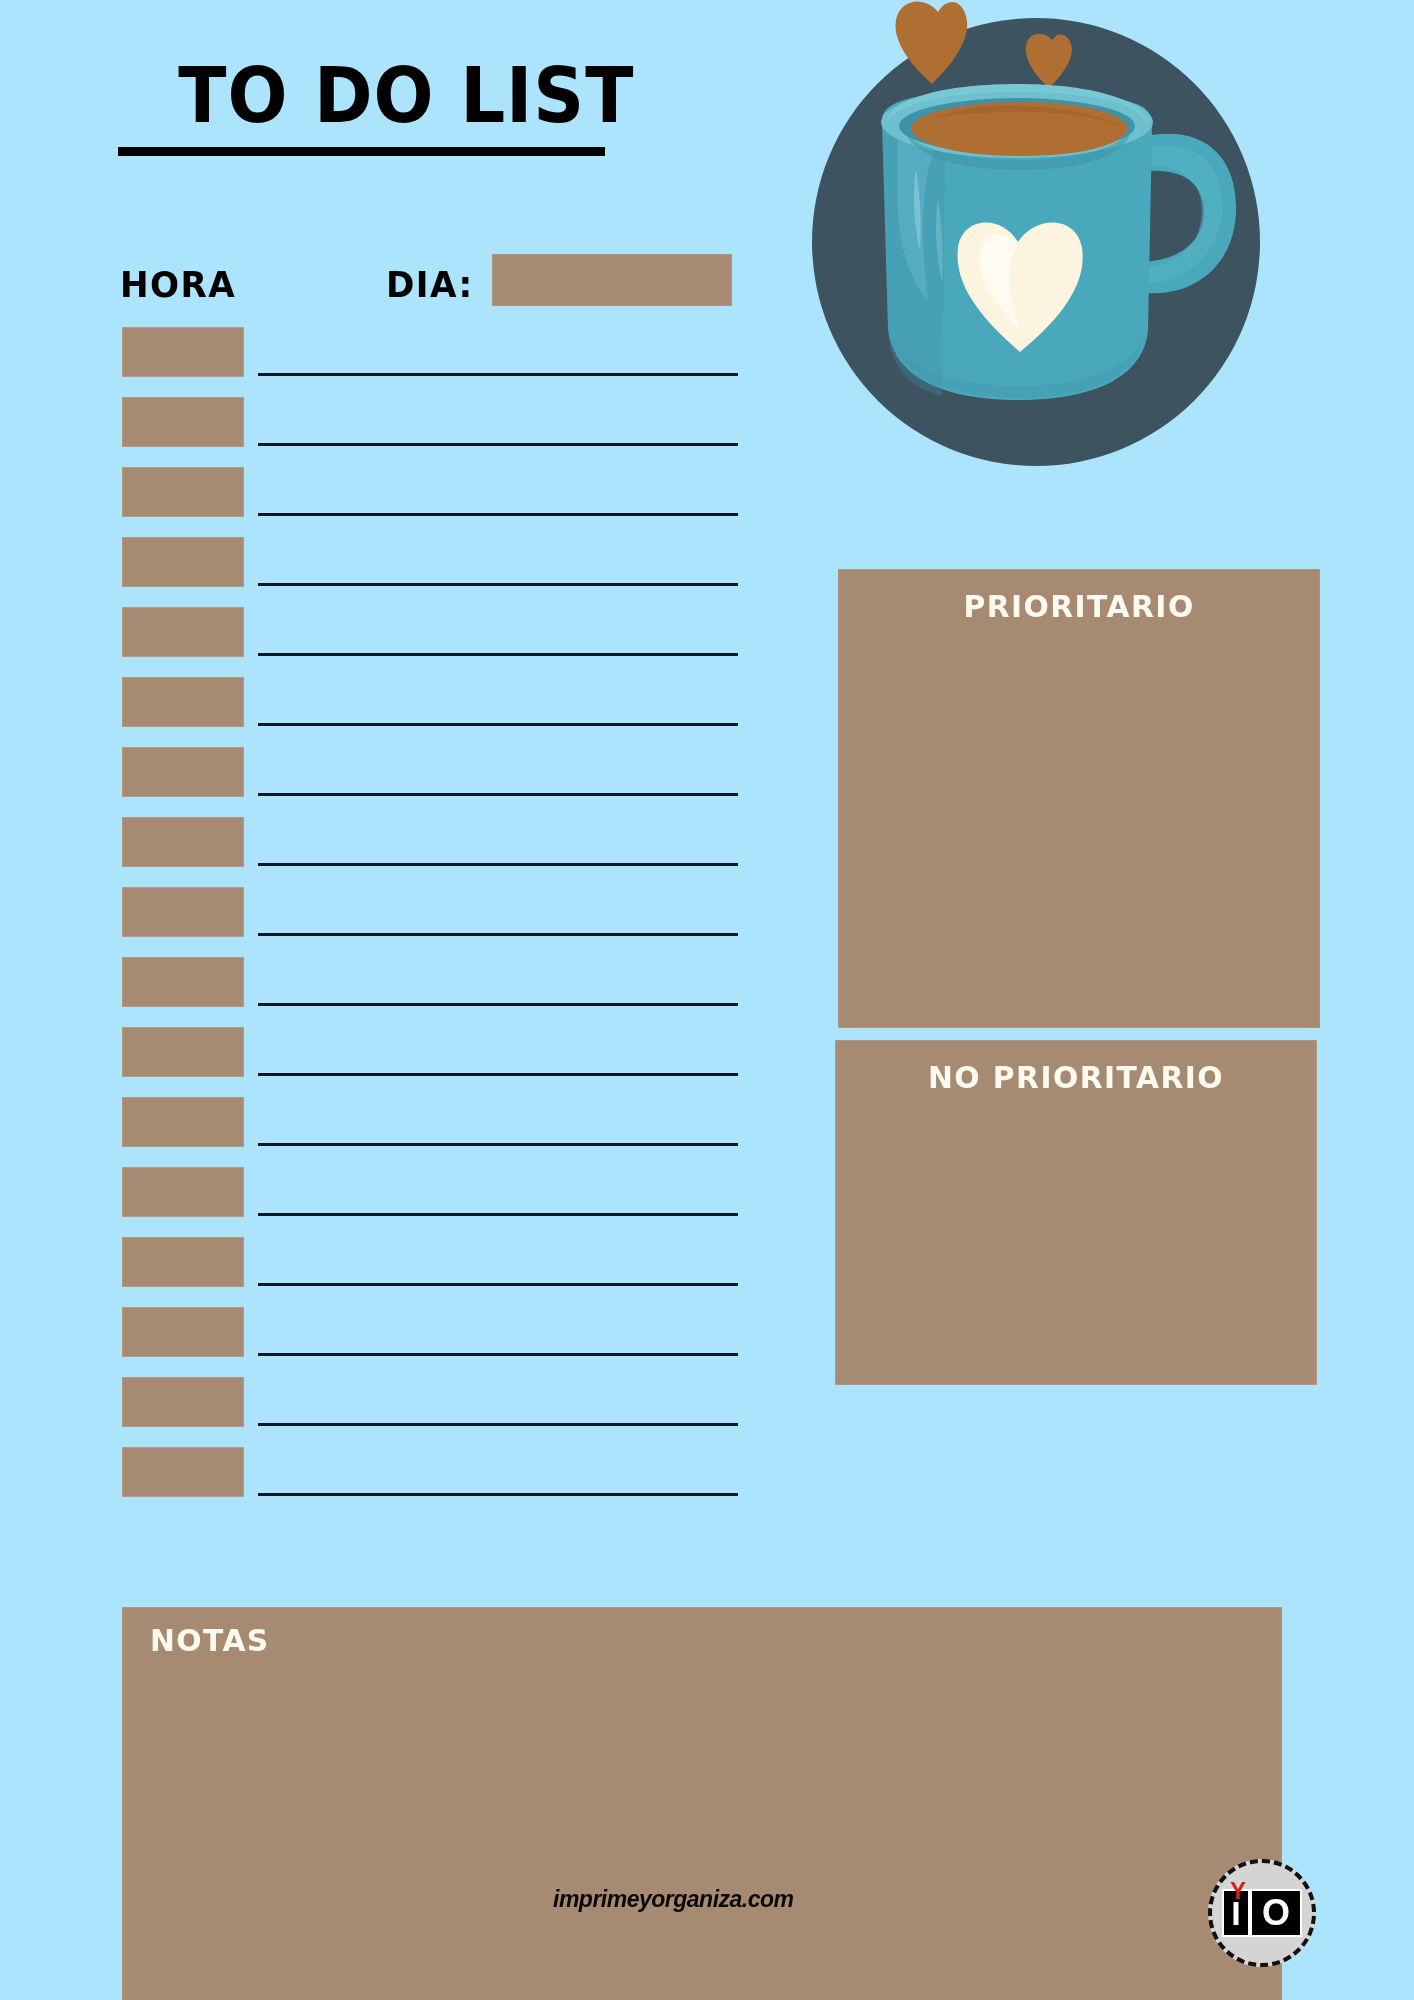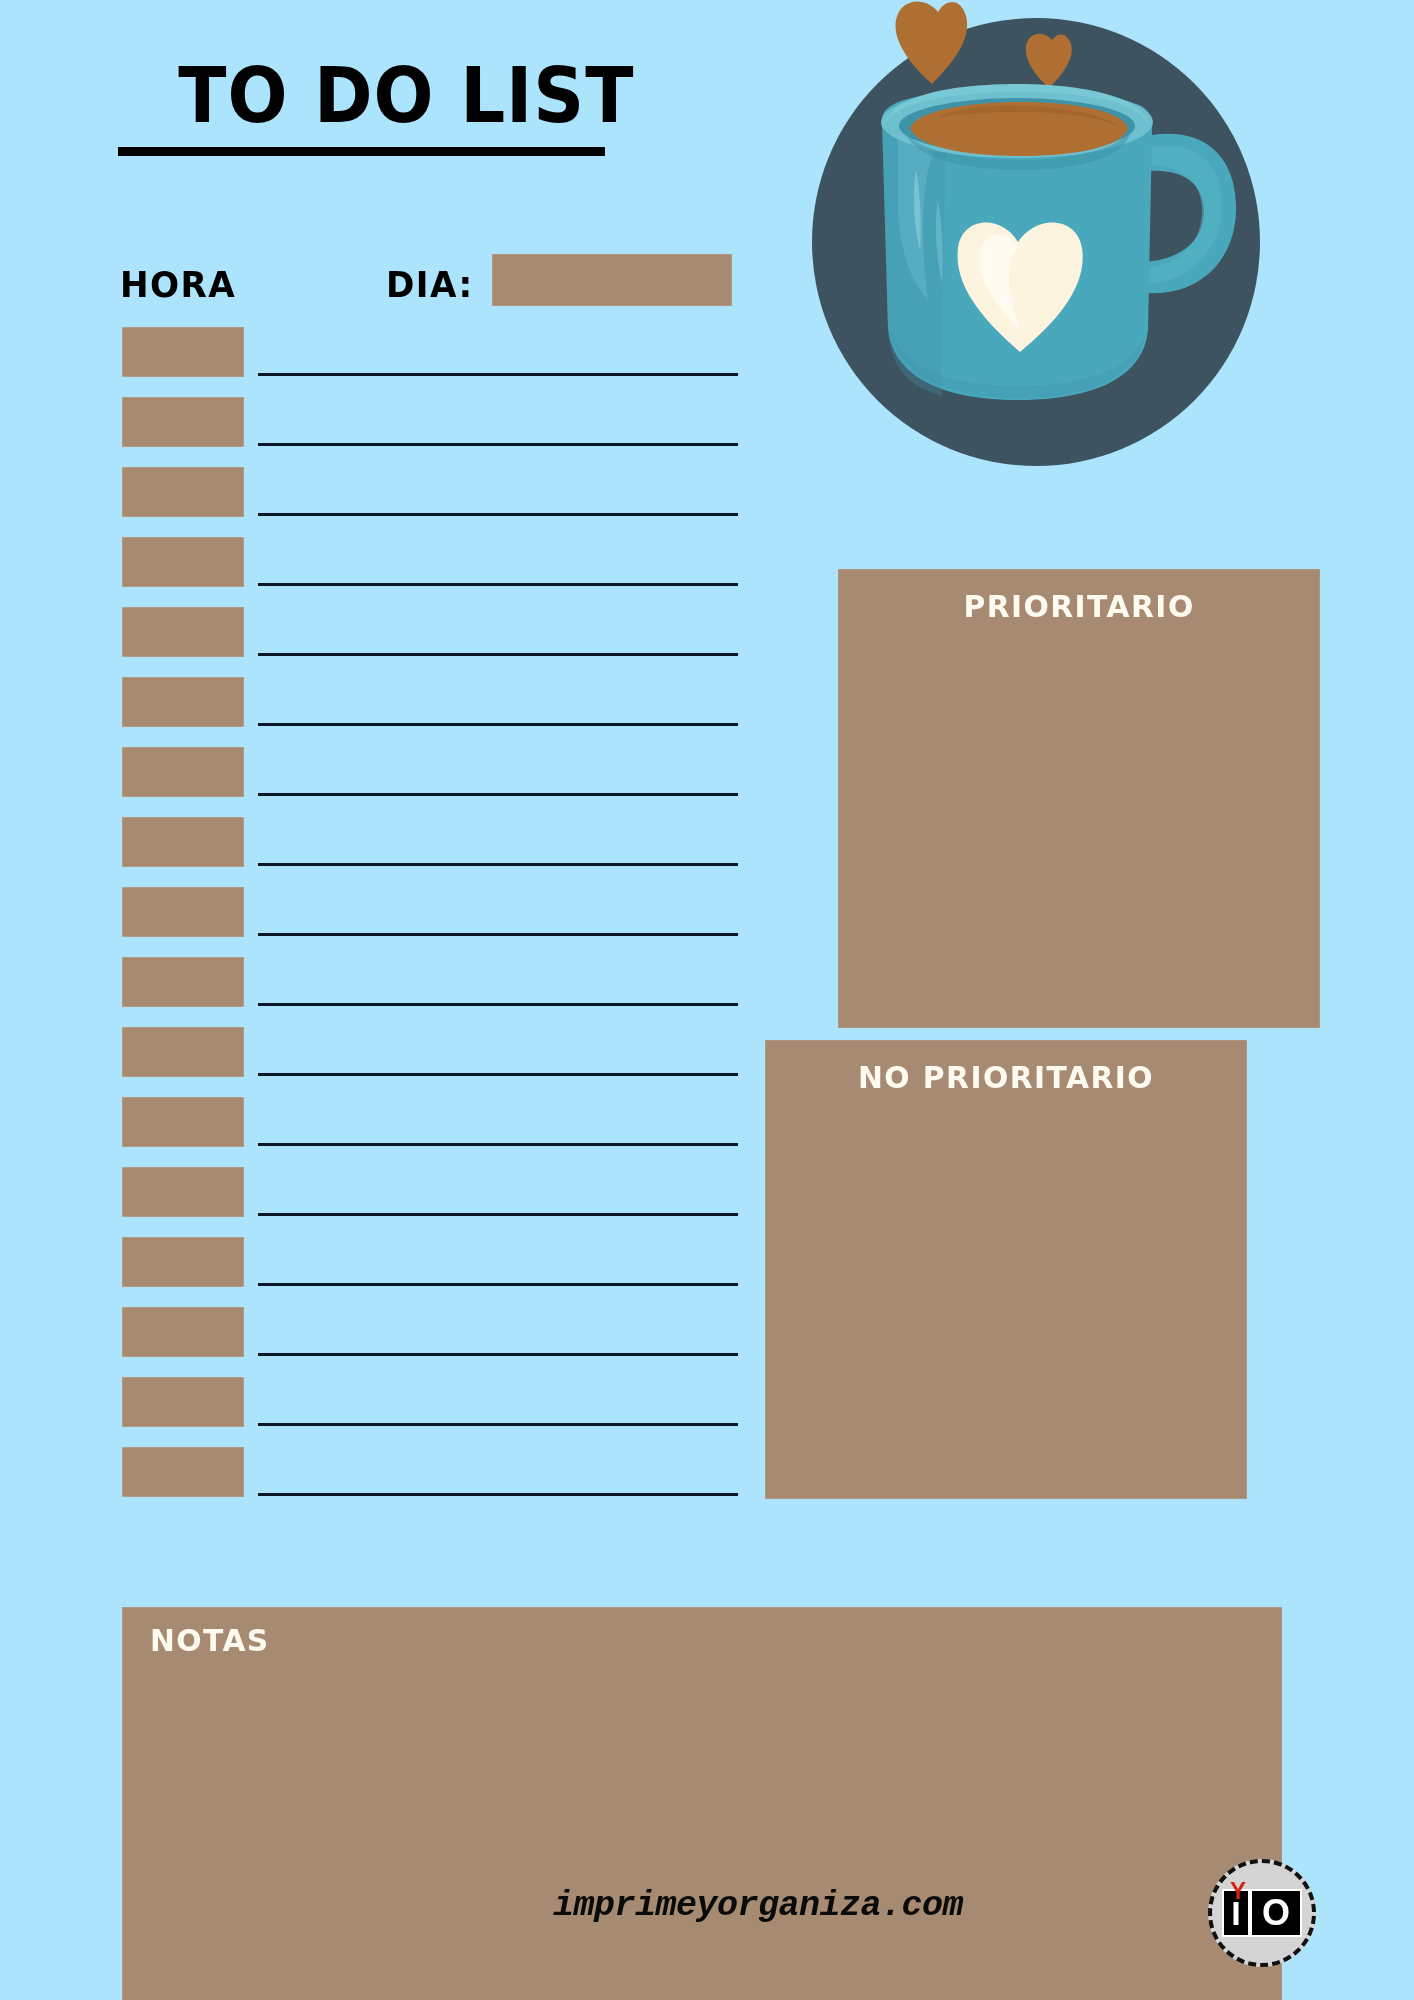--- a/index.html
+++ b/index.html
@@ -123,21 +123,21 @@
     height: 500px;
   }
 
   
   .panel {
     position: absolute;
     background: #a68a71;
     border: 1px solid #b09680;
   }
   #prioritario-box { left: 800px; top: 569px; width: 482px; height: 459px; margin-left: 38px; }
-  #no-prioritario-box { left: 765px; top: 1040px; width: 482px; height: 459px; }
+  #no-prioritario-box { left: 835px; top: 1040px; width: 482px; height: 345px; }
 
   .panel-title-center {
     text-align: center;
     color: #fffaf0;
     font-weight: 700;
     font-size: 31px;
     letter-spacing: 1.5px;
     padding-top: 18px;
     transform: scaleX(0.96);
   }
@@ -156,24 +156,24 @@
     padding: 14px 0 0 28px;
     transform: scaleX(0.96);
     transform-origin: left center;
   }
 
   
   #footer-url {
     position: absolute;
     left: 553px;
     top: 1886px;
-    font-family: Liberation Mono, monospace;
+    font-family: Liberation Sans, sans-serif;
     font-style: italic;
     font-weight: 700;
-    font-size: 35px;
+    font-size: 23px;
     color: #0a0a0a;
     letter-spacing: -0.5px;
     text-align: right;
   }
 
   
   #logo-badge {
     position: absolute;
     left: 1208px;
     top: 1859px;

